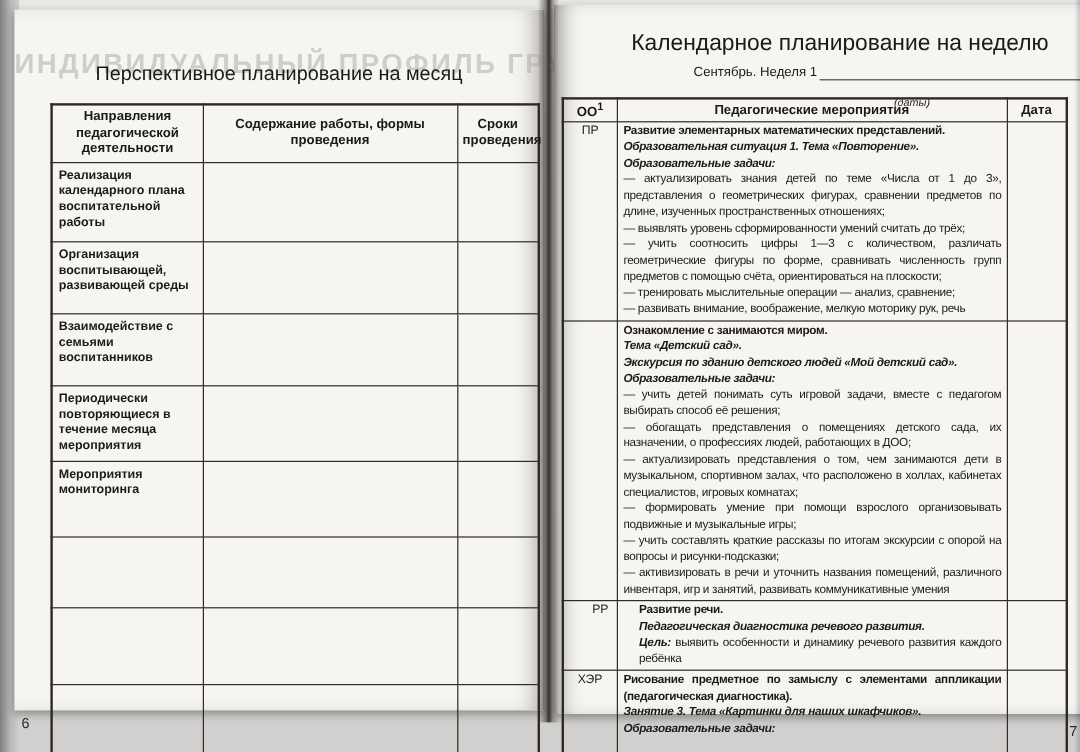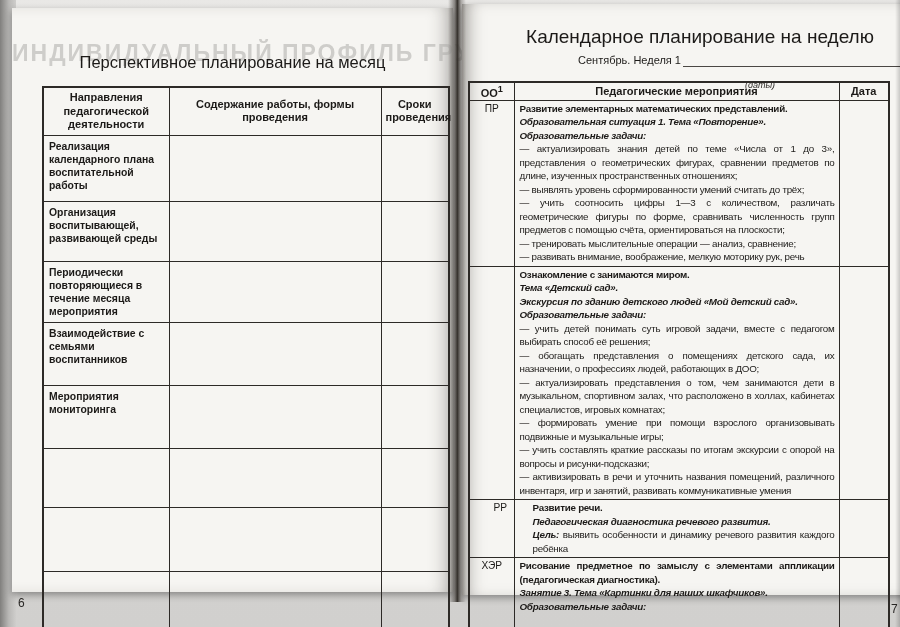--- a/index.html
+++ b/index.html
@@ -98,26 +98,26 @@
           <td class="lbl">Реализация календарного плана воспитательной работы</td>
           <td></td>
           <td></td>
         </tr>
         <tr>
           <td class="lbl">Организация воспитывающей, развивающей среды</td>
           <td></td>
           <td></td>
         </tr>
         <tr>
+          <td class="lbl">Взаимодействие с семьями воспитанников</td>
+          <td></td>
+          <td></td>
+        </tr>
+        <tr>
           <td class="lbl">Периодически повторяющиеся в течение месяца мероприятия</td>
-          <td></td>
-          <td></td>
-        </tr>
-        <tr>
-          <td class="lbl">Взаимодействие с семьями воспитанников</td>
           <td></td>
           <td></td>
         </tr>
         <tr>
           <td class="lbl">Мероприятия мониторинга</td>
           <td></td>
           <td></td>
         </tr>
         <tr>
           <td class="lbl"></td>

